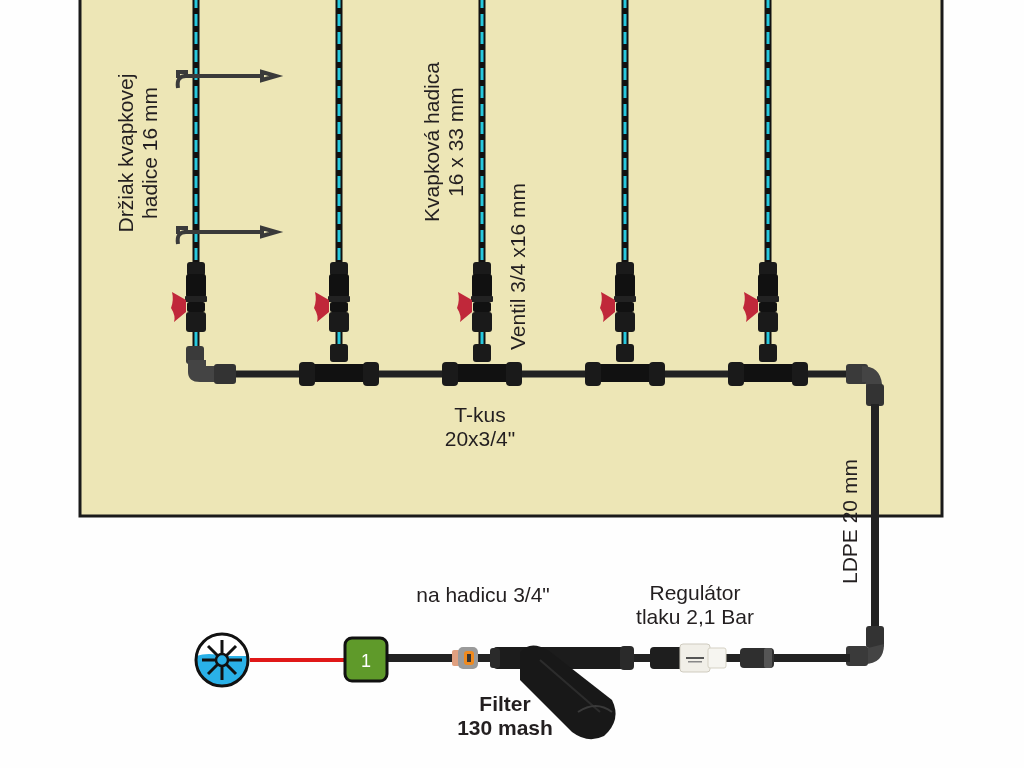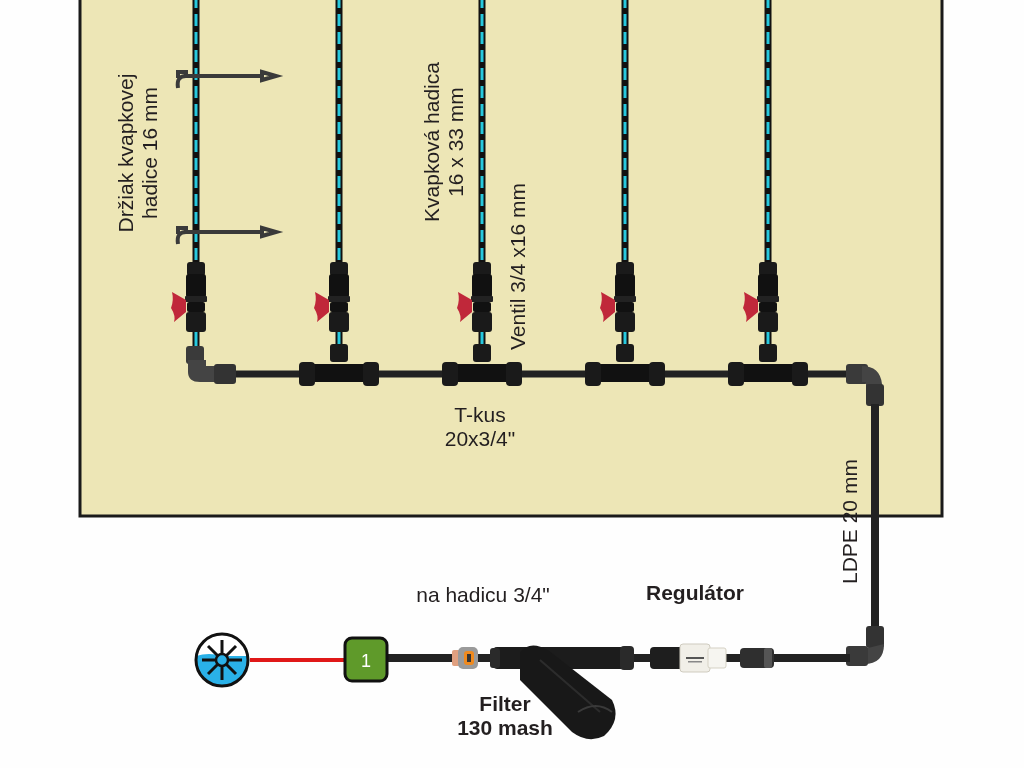--- a/index.html
+++ b/index.html
@@ -237,15 +237,16 @@
 
 <div class="lbl" style="left:384px; top:583px; width:190px;">
   <div style="padding-left:8px;">na hadicu 3/4"</div>
 </div>
 
 <div class="lbl" style="left:450px; top:692px; width:110px; text-align:center;font-weight:bold;">
   <div>Filter</div>
   <div>130 mash</div>
 </div>
 
-<div class="lbl" style="left:620px; top:581px; width:150px;font-weight:bold;">
+<div class="lbl" style="left:620px; top:581px; width:150px;">
   <div>Regulátor</div>
+  <div>tlaku 2,1 Bar</div>
 </div>
 
 </body></html>

